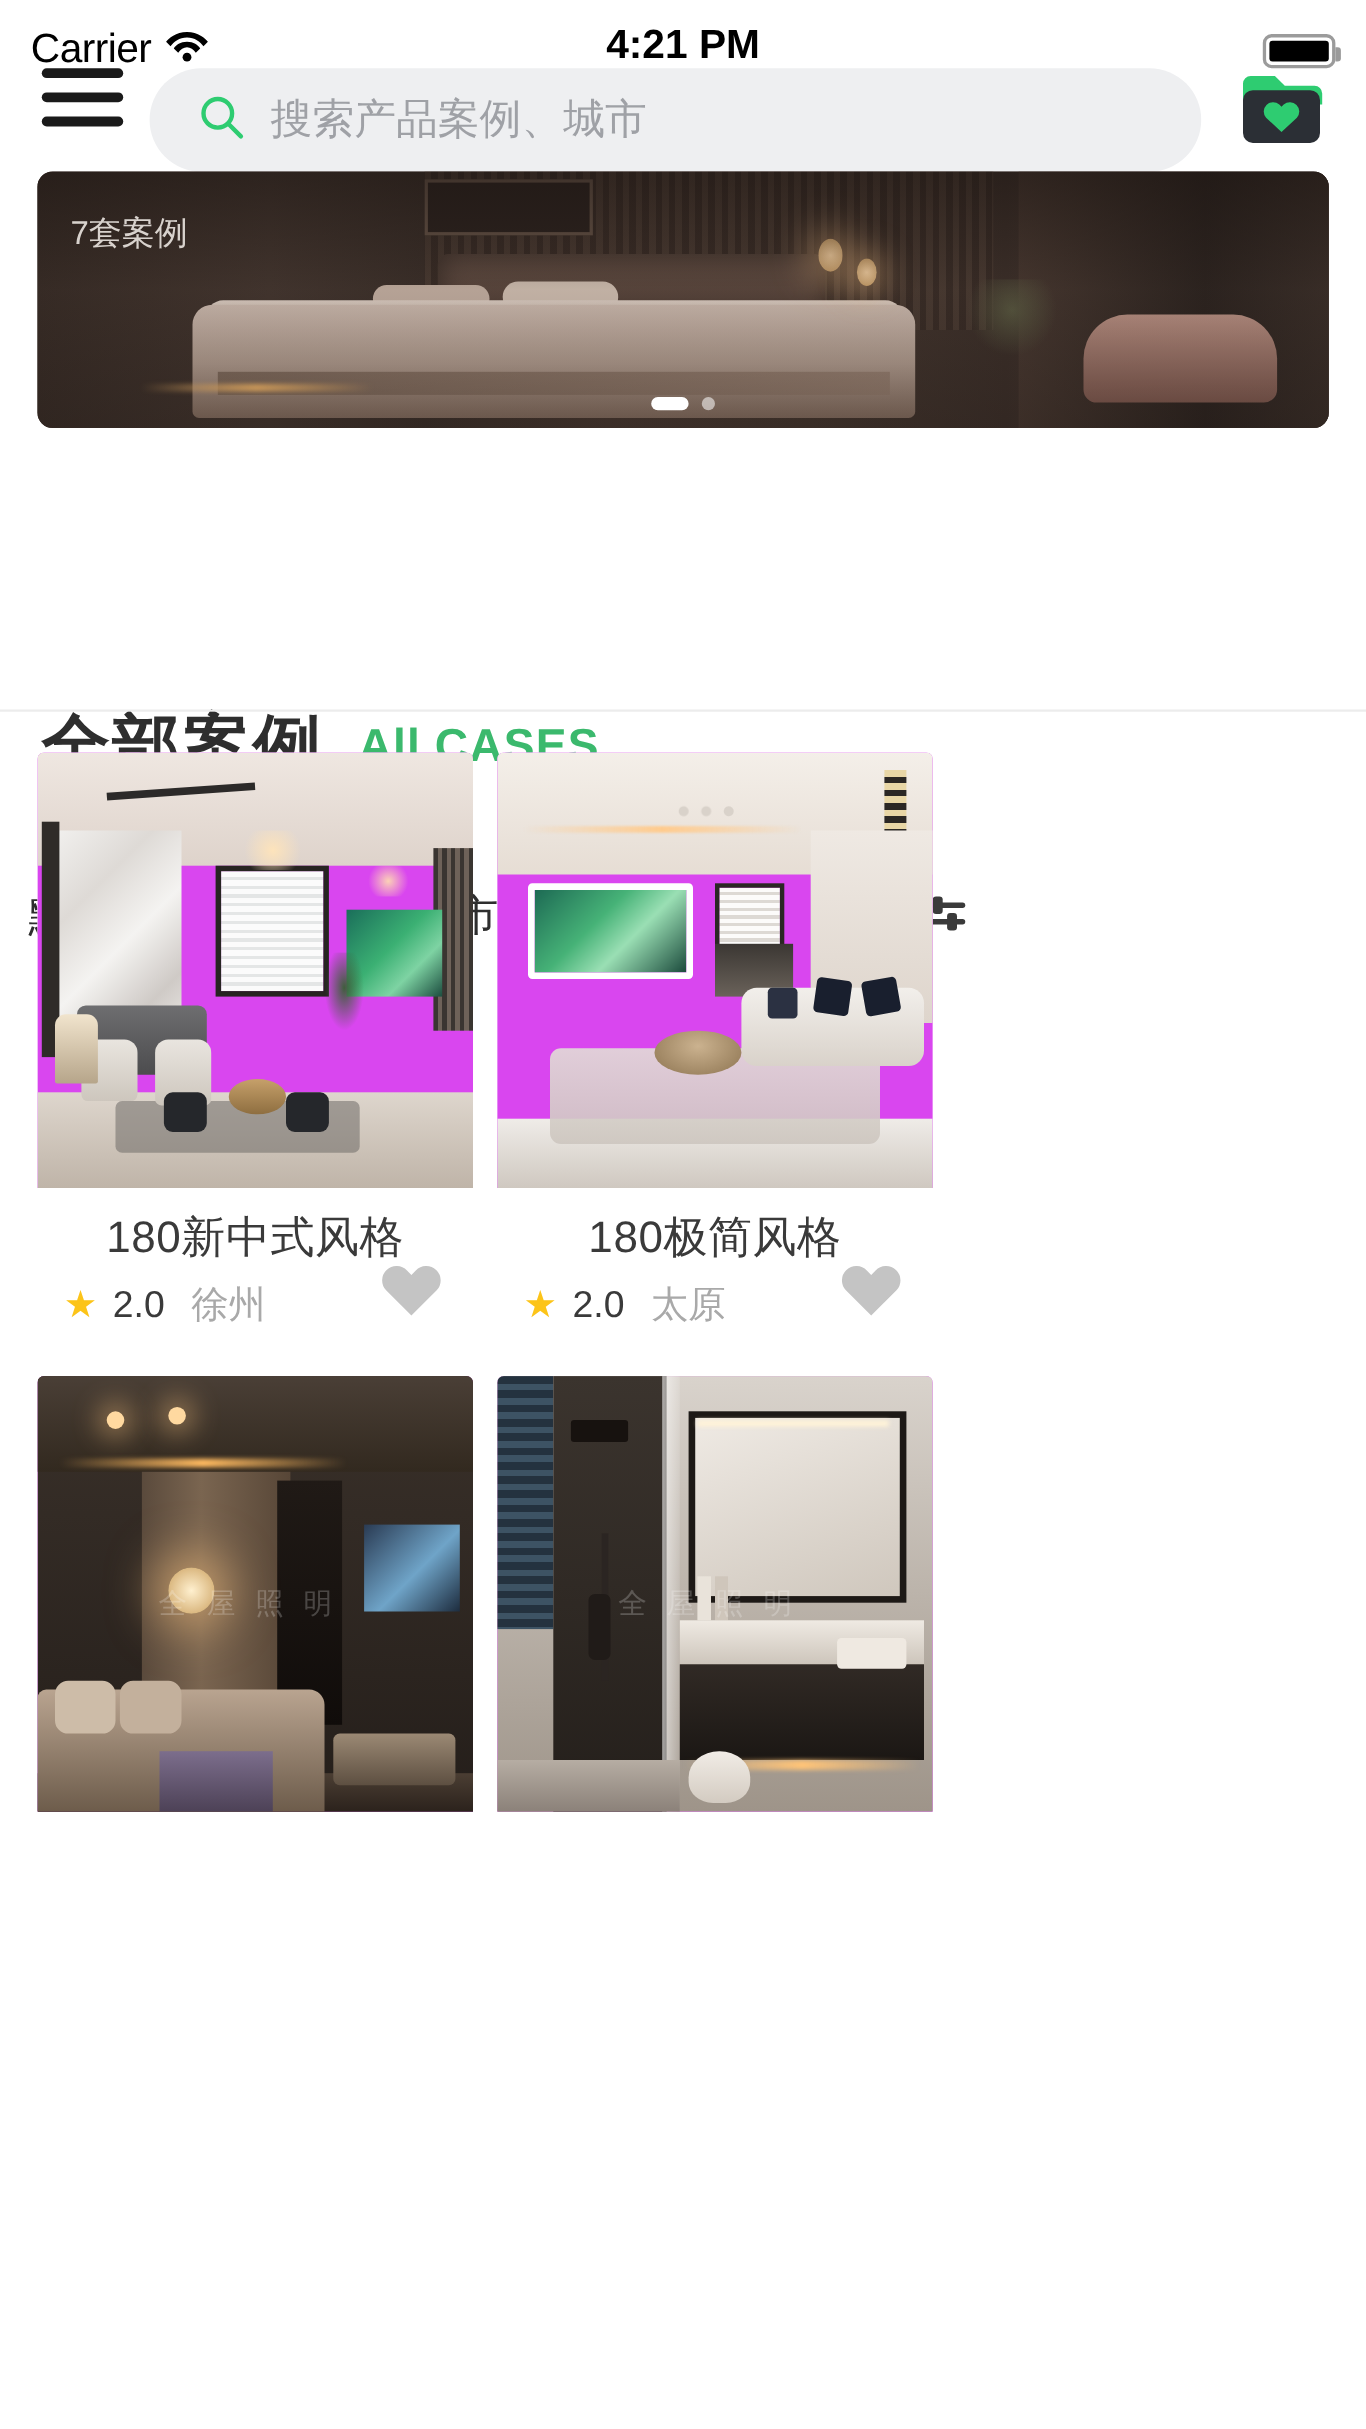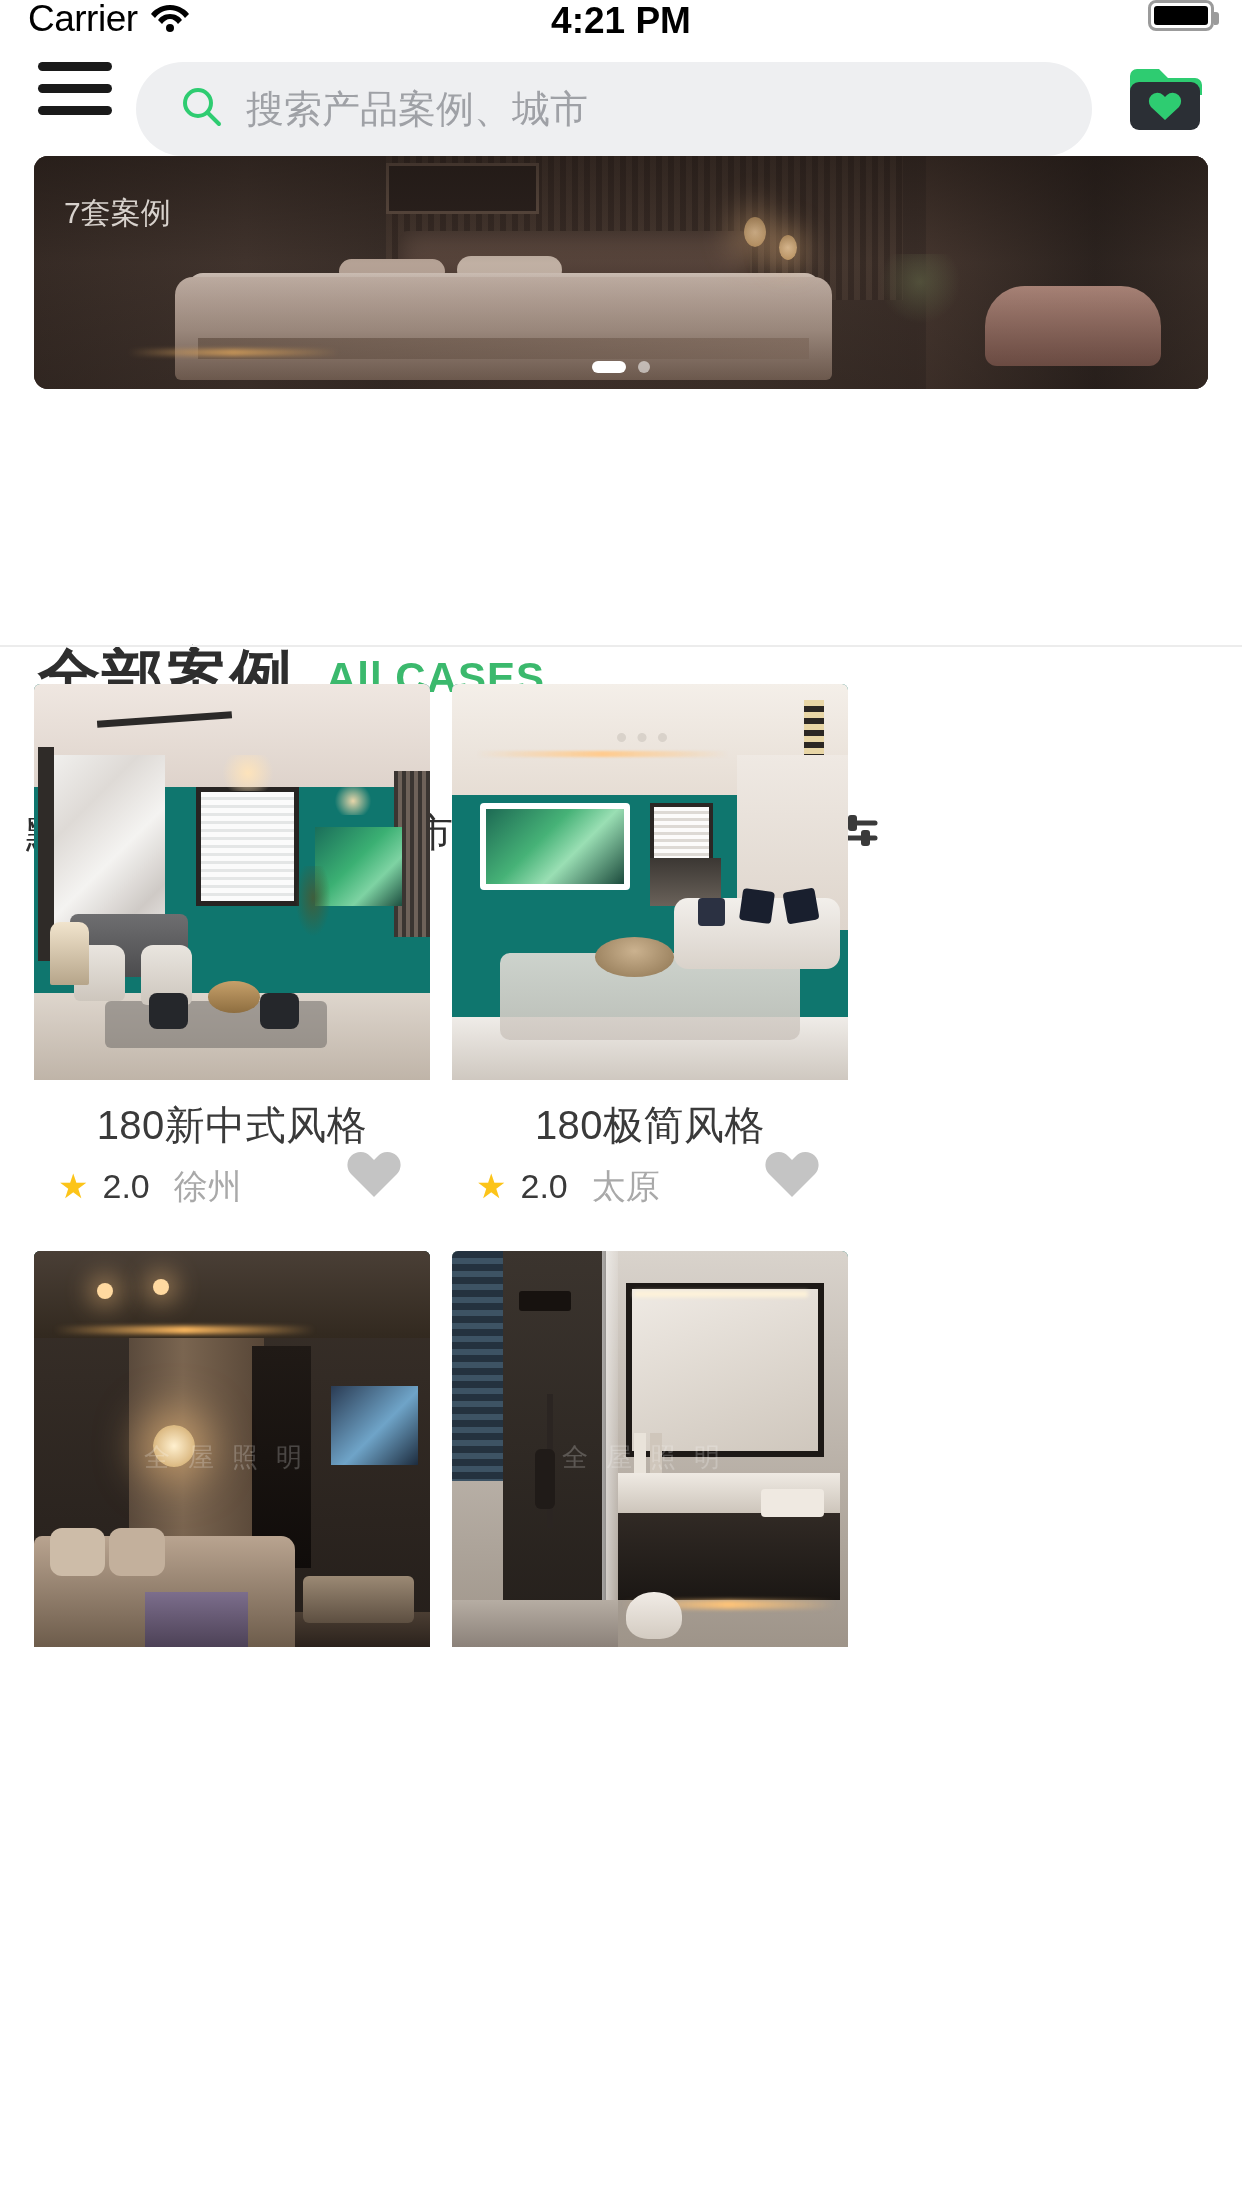--- a/index.html
+++ b/index.html
@@ -7,21 +7,21 @@
     width:1242px; height:2208px;
     background:#ffffff;
     font-family:"Liberation Sans","DejaVu Sans",sans-serif;
     overflow:hidden;
   }
   #app { position:relative; width:1242px; height:2208px; background:#fff; }
 
   
   .statusbar {
     position:absolute; top:0; left:0; width:1242px; height:62px;
-    display:flex; align-items:flex-start; padding:0 28px;
+    display:flex; align-items:flex-end; padding:0 28px;
   }
   .sb-left { display:flex; align-items:flex-end; gap:12px; }
   .sb-carrier { font-size:37px; color:#000; letter-spacing:-0.5px; line-height:1; }
   .wifi-icon { display:block; }
   .sb-time {
     position:absolute; left:0; right:0; text-align:center;
     font-size:37px; font-weight:600; color:#000; letter-spacing:0px;
   }
   .sb-right { margin-left:auto; display:flex; align-items:center; }
   .battery {
@@ -131,21 +131,21 @@
   .fitem .flabel { font-size:39px; color:#2e2e2e; line-height:1; }
   .f1 { left:26px; } .f2 { left:186px; } .f3 { left:375px; } .f4 { left:554px; } .f5 { left:742px; }
   .chev { display:block; }
   .sliders { display:block; }
 
   
   .grid-bg { position:absolute; top:646px; left:0; width:1242px; height:1562px; background:#f5f5f5; z-index:-1; }
   .divider { position:absolute; top:645px; left:0; width:1242px; height:2px; background:#ececec; }
   .grid { position:absolute; top:684px; left:34px; width:1174px; display:flex; flex-wrap:wrap; gap:22px; }
   .card { width:396px; background:#ffffff; border-radius:6px; overflow:hidden; cursor:pointer; }
-  .card-img { width:396px; height:396px; position:relative; overflow:hidden; background:#0f766e; }
+  .card-img { width:396px; height:396px; position:relative; overflow:hidden; background:#d946ef; }
   .card-body { padding:22px 24px 26px 24px; position:relative; }
   .card-title { font-size:40px; color:#3a3a3a; line-height:1.18; letter-spacing:.5px;text-align:center; }
   .card-meta { margin-top:20px; display:flex; align-items:center; gap:14px; }
   .star { color:#fcc419; font-size:34px; line-height:1; }
   .rating { font-size:34px; color:#3a3a3a; line-height:1; }
   .city { font-size:34px; color:#a9a9a9; line-height:1; margin-left:10px;text-align:right; }
   .heart-btn { position:absolute; right:26px; bottom:24px; cursor:pointer; }
 
   
   .c1-ceil { position:absolute; left:0; top:0; width:100%; height:26%;

